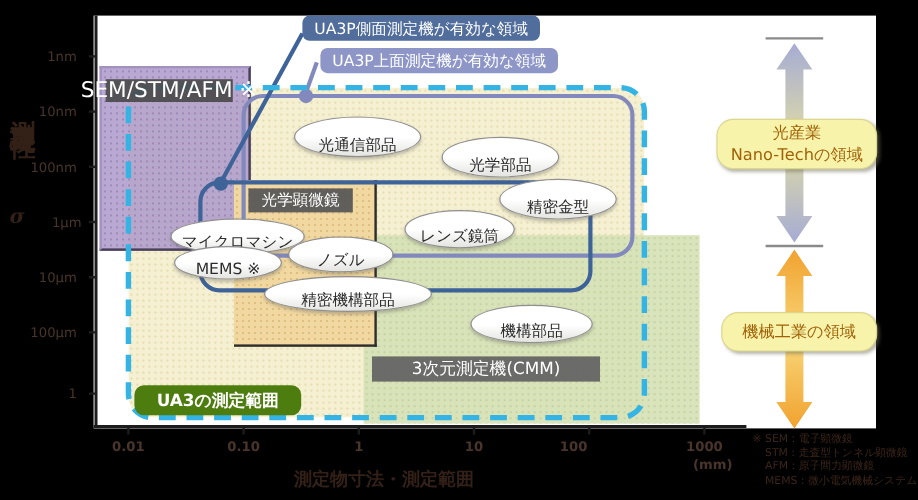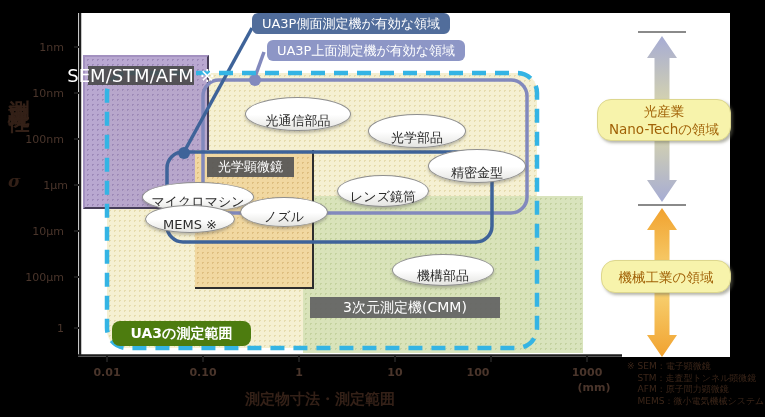--- a/index.html
+++ b/index.html
@@ -98,34 +98,37 @@
     <polygon points="662,36 677,58 669.5,58 669.5,180 677,180 662,202 647,180 654.5,180 654.5,58 647,58" fill="url(#lavGrad)"></polygon>
     <polygon points="662,208 677,230 669.5,230 669.5,335 677,335 662,357 647,335 654.5,335 654.5,230 647,230" fill="url(#orgGrad)"></polygon>
   </svg>
 
   <div class="ellipse" style="left:245px;top:97px;width:104px;height:32px">
       <span>光通信部品</span>
     </div>
   <div class="ellipse" style="left:368px;top:114px;width:96px;height:32px">
       <span>光学部品</span>
     </div>
-  <div class="ellipse" style="left:428px;top:149px;width:96px;height:32px">
+  <div class="ellipse" style="left:416px;top:149px;width:96px;height:32px">
       <span>精密金型</span>
     </div>
   <div class="ellipse" style="left:337px;top:175px;width:90px;height:30px">
       <span>レンズ鏡筒</span>
     </div>
   <div class="ellipse" style="left:142px;top:182px;width:110px;height:28px">
       <span>マイクロマシン</span>
     </div>
   <div class="ellipse" style="left:240px;top:197px;width:86px;height:28px">
       <span>ノズル</span>
     </div>
   <div class="ellipse" style="left:145px;top:205px;width:88px;height:26px">
       <span>MEMS ※</span>
+    </div>
+  <div class="ellipse" style="left:220px;top:230px;width:138px;height:28px">
+      <span>精密機構部品</span>
     </div>
   <div class="ellipse" style="left:392px;top:254px;width:100px;height:30px">
       <span>機構部品</span>
     </div>
 
   <div class="darklabel" style="left:88px;top:66px;width:106px;height:19px;background:rgba(72,72,72,.9);font-size:18px">
       <span>SEM/STM/AFM ※</span>
     </div>
   <div class="darklabel" style="left:207px;top:157px;width:87px;height:20px;background:rgba(85,85,85,.92);font-size:13px">
       <span>光学顕微鏡</span>

